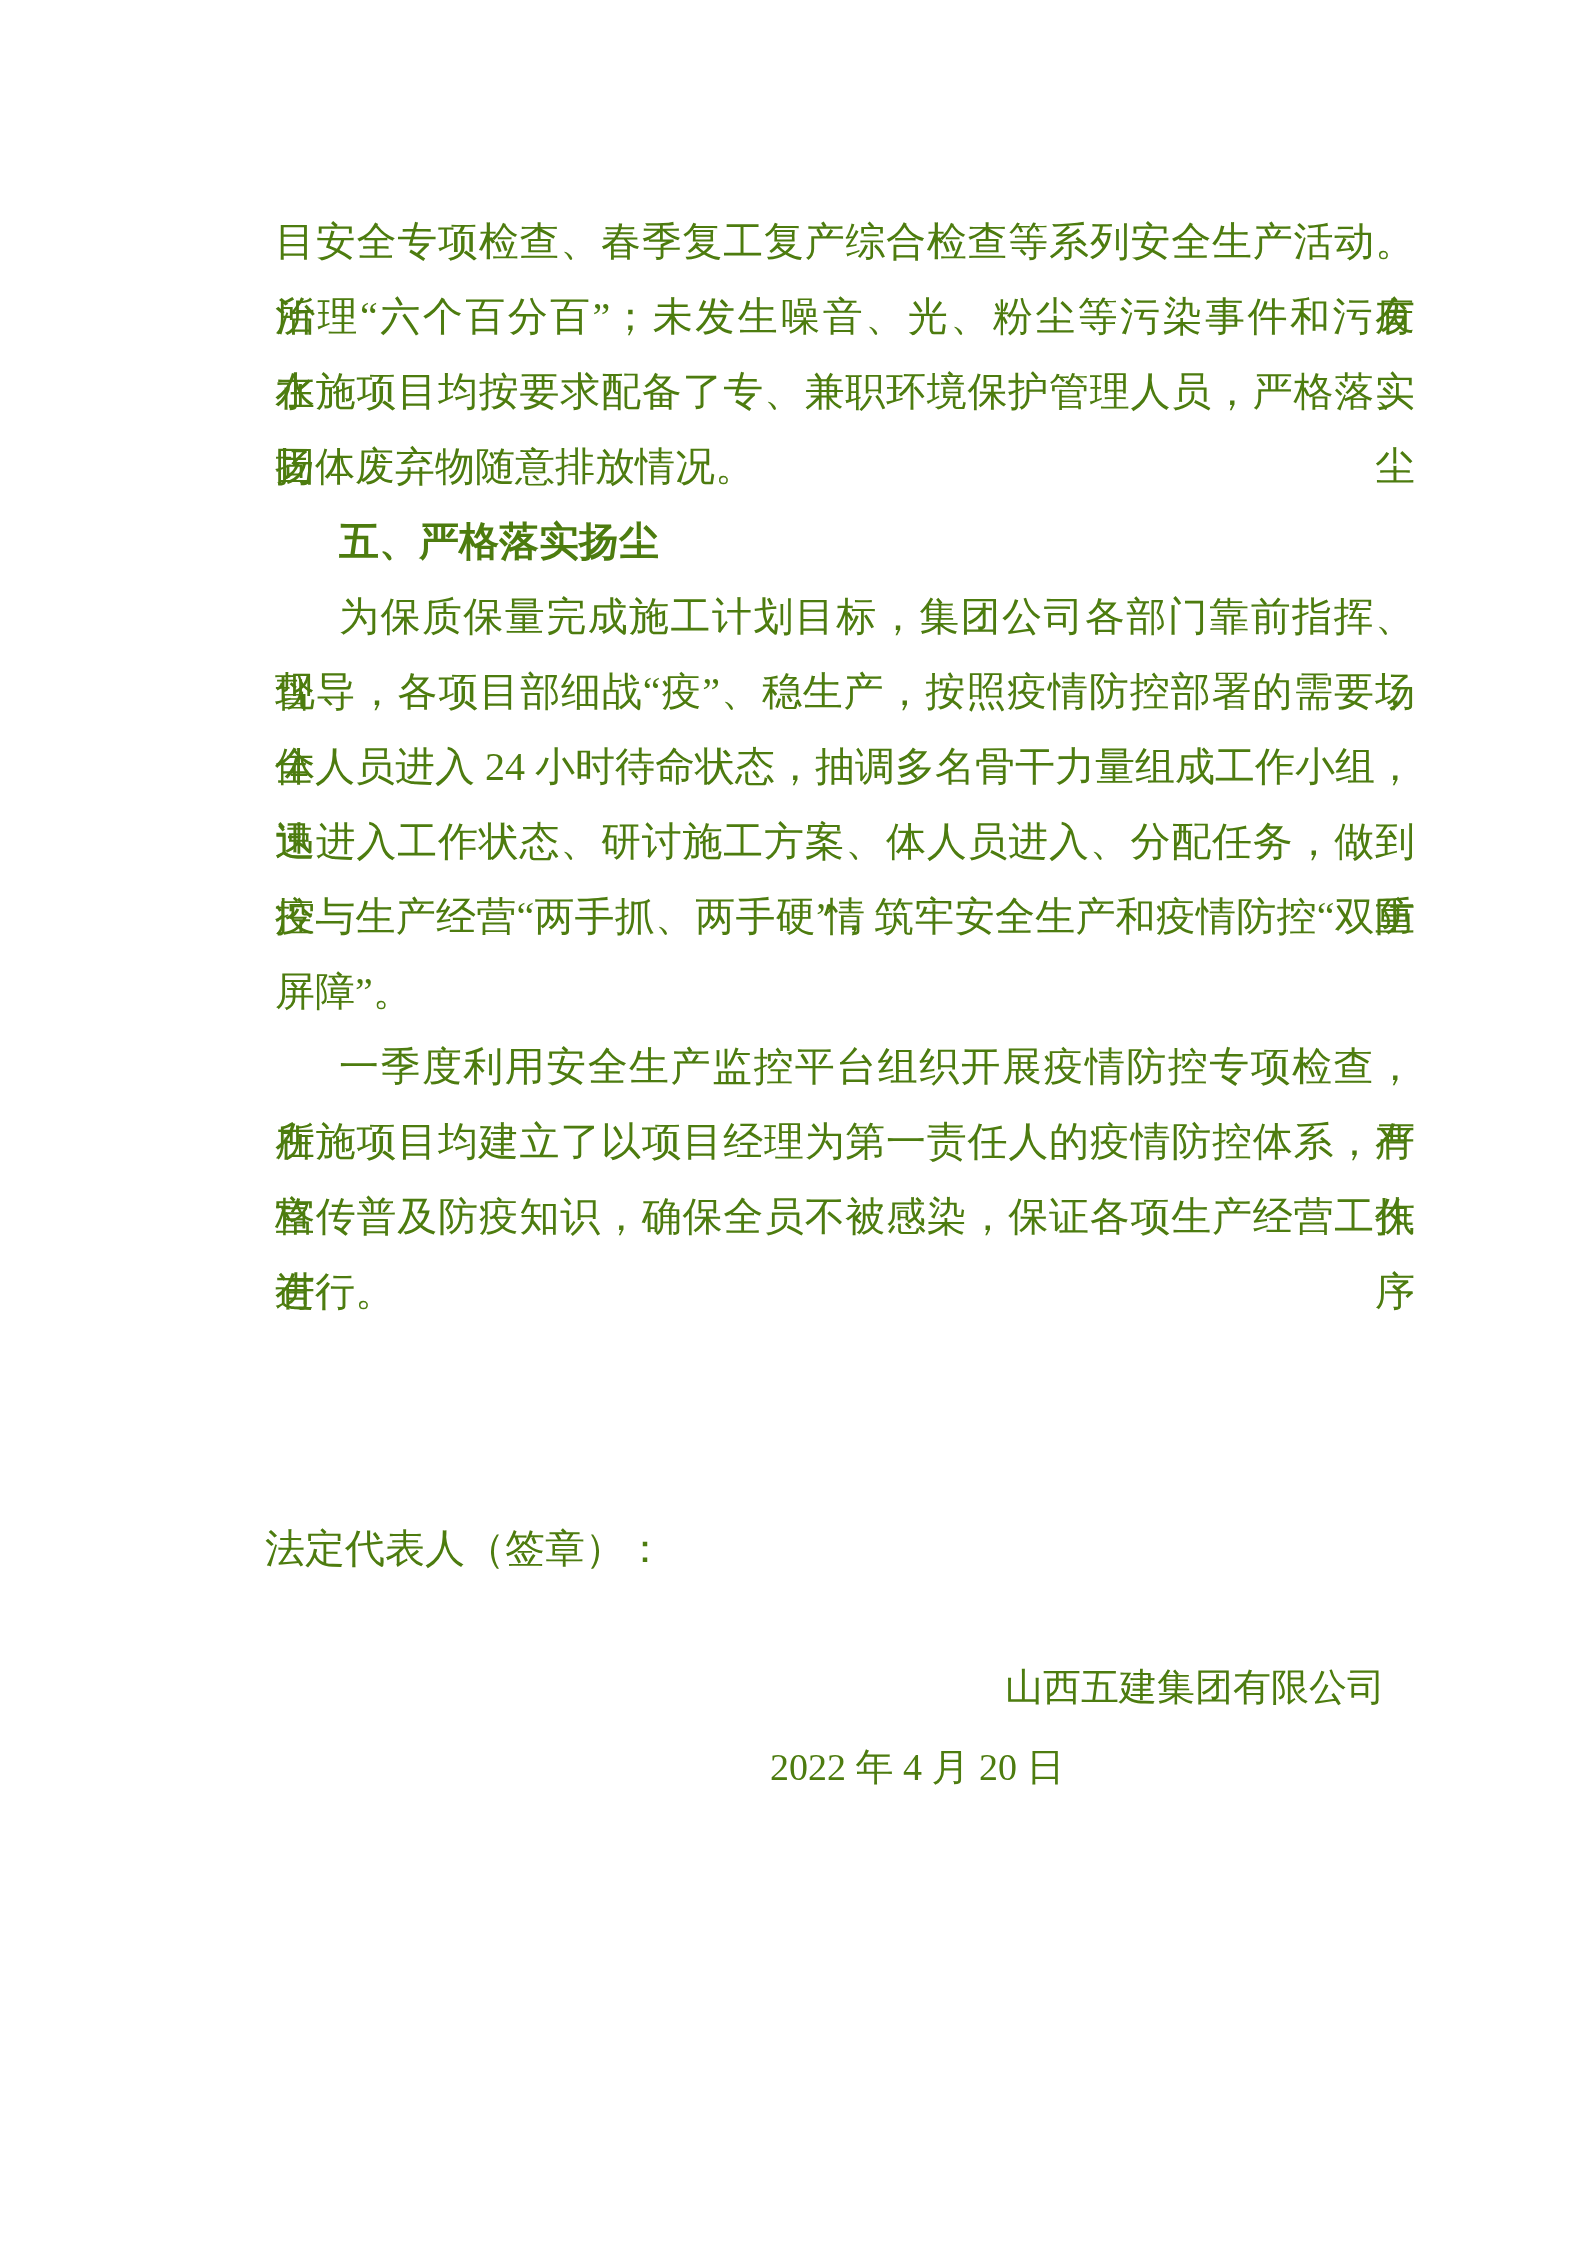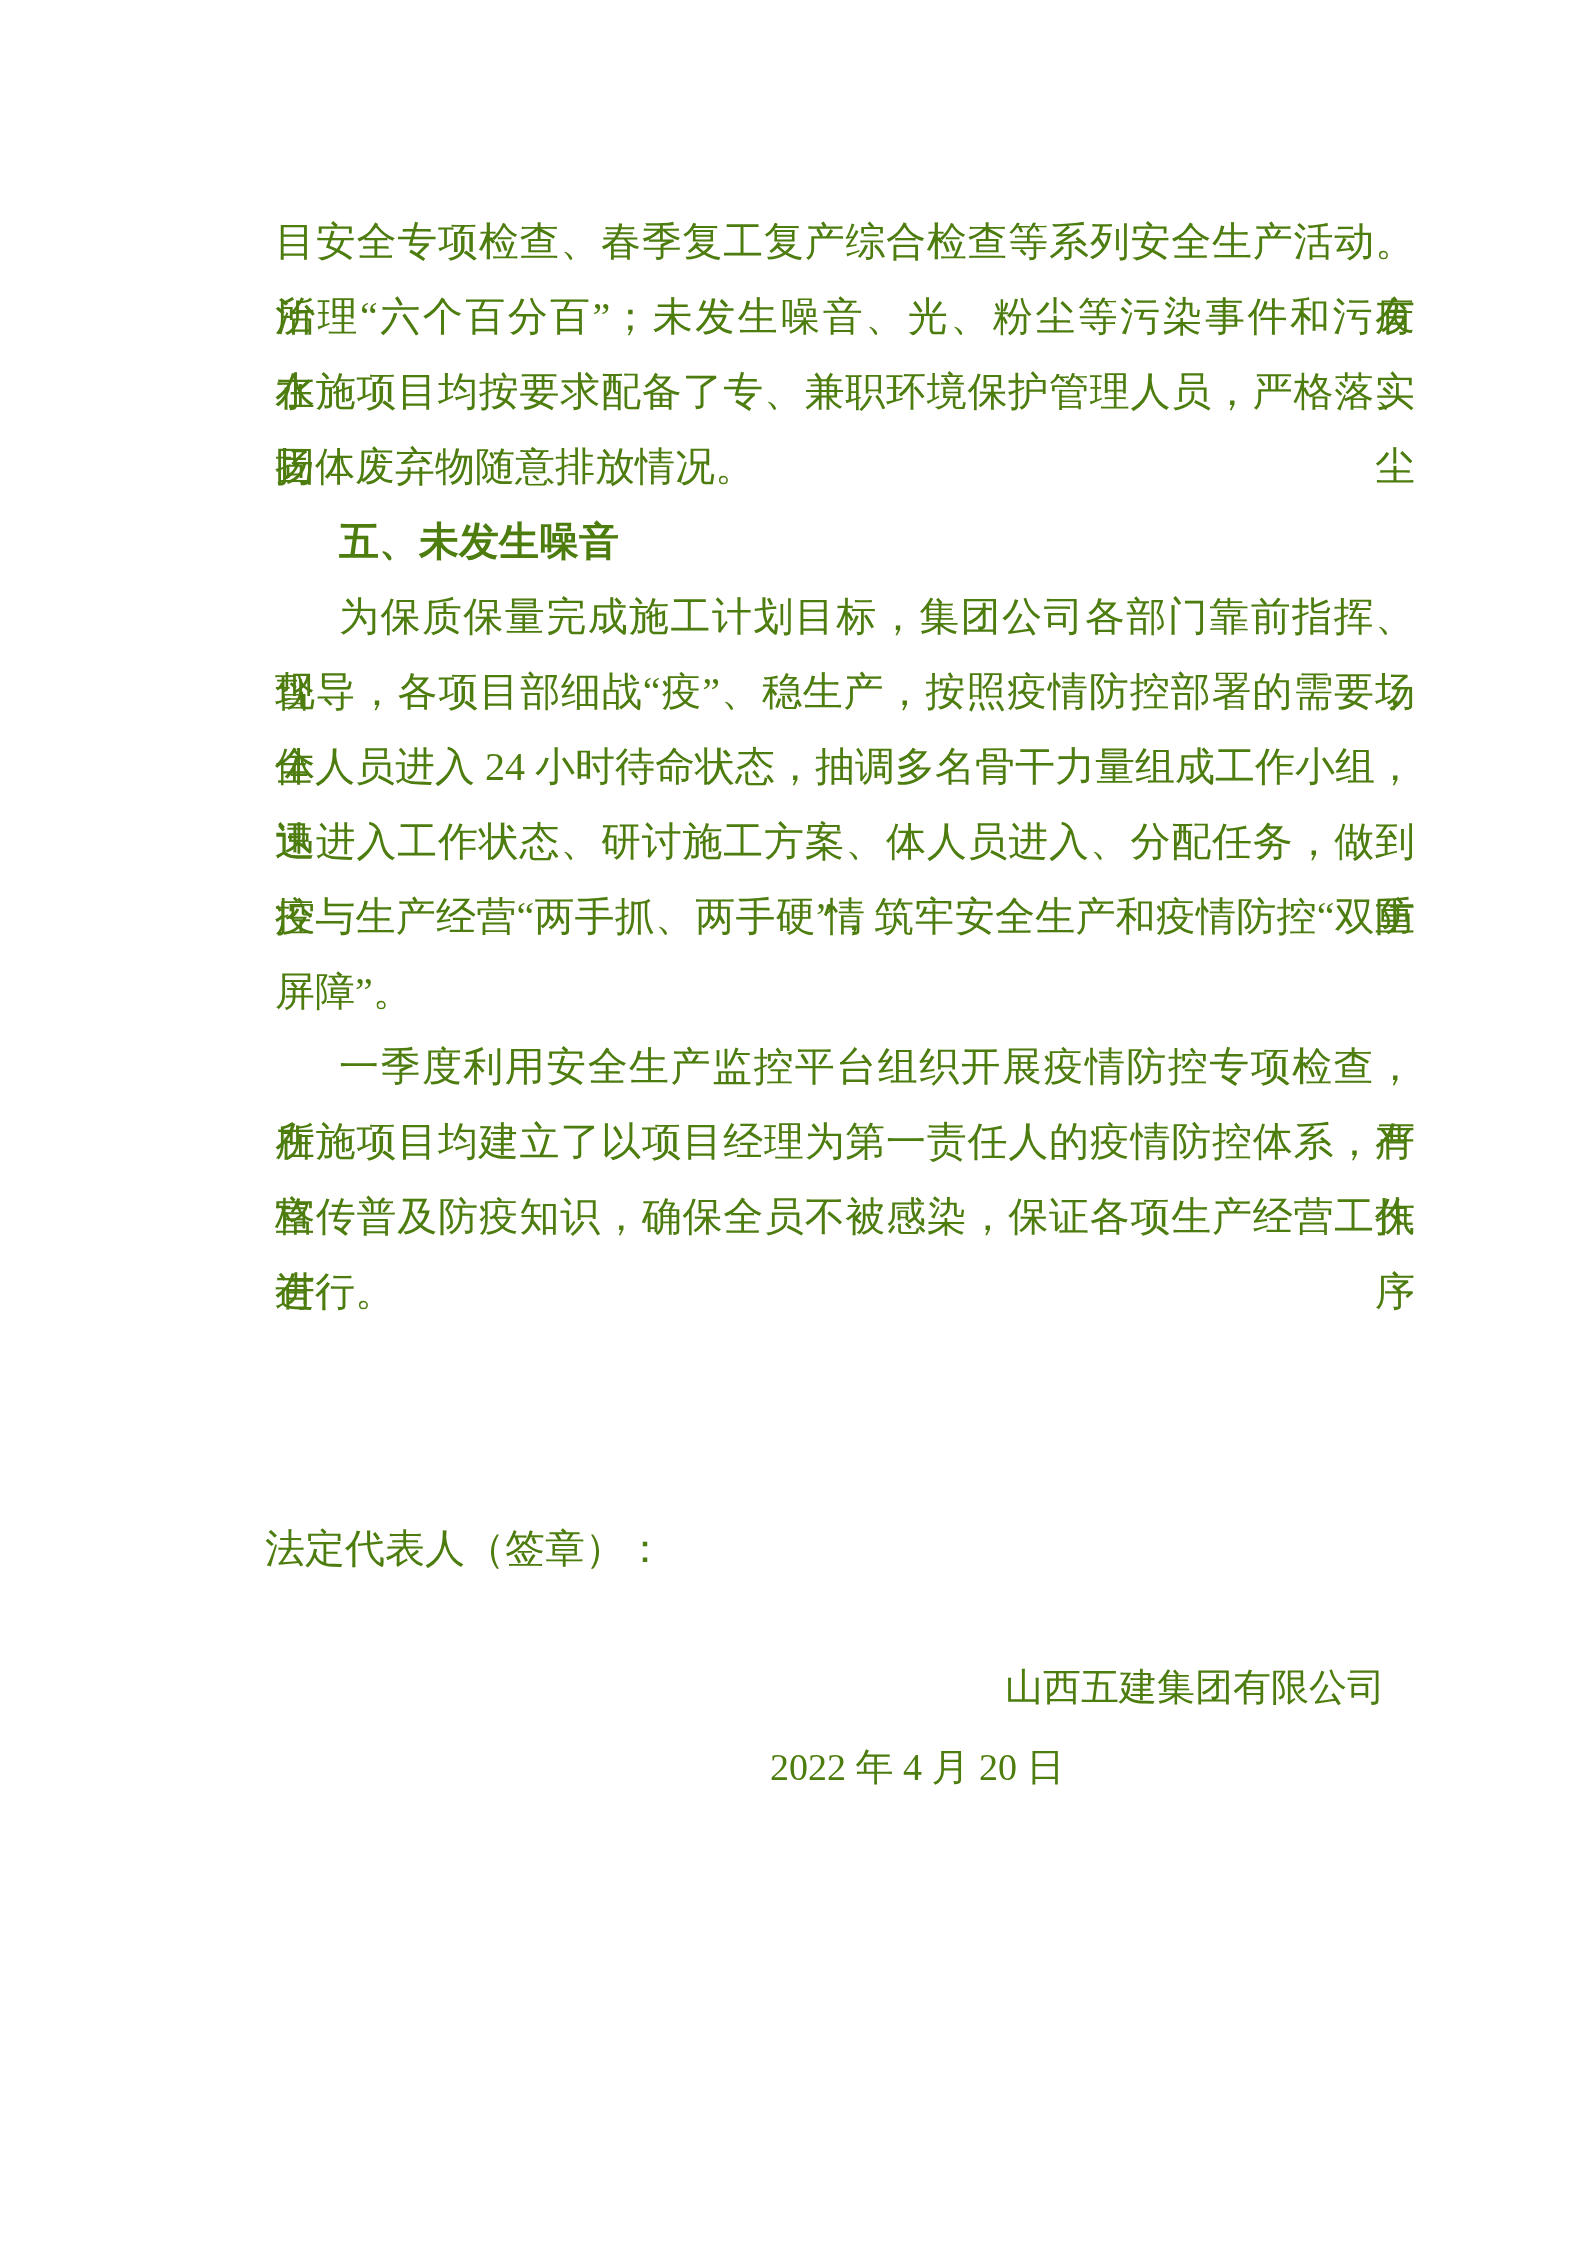--- a/index.html
+++ b/index.html
@@ -61,21 +61,21 @@
 </head>
 <body>
 
 <div class="page">
 
   <div class="body-text">
     <div class="line j">目安全专项检查、春季复工复产综合检查等系列安全生产活动。所有</div>
     <div class="line j">治理“六个百分百”；未发生噪音、光、粉尘等污染事件和污废水、</div>
     <div class="line j">在施项目均按要求配备了专、兼职环境保护管理人员，严格落实扬尘</div>
     <div class="line">固体废弃物随意排放情况。</div>
-    <div class="line indent bold">五、未发生噪音</div>
+    <div class="line indent bold">五、严格落实扬尘</div>
     <div class="line j indent">为保质保量完成施工计划目标，集团公司各部门靠前指挥、现场</div>
     <div class="line j">督导，各项目部细战“疫”、稳生产，按照疫情防控部署的需要，全</div>
     <div class="line j">体人员进入 24 小时待命状态，抽调多名骨干力量组成工作小组，迅</div>
     <div class="line j">速进入工作状态、研讨施工方案、体人员进入、分配任务，做到疫情防</div>
     <div class="line j">控与生产经营“两手抓、两手硬”，筑牢安全生产和疫情防控“双重</div>
     <div class="line">屏障”。</div>
     <div class="line j indent">一季度利用安全生产监控平台组织开展疫情防控专项检查，所有</div>
     <div class="line j">在施项目均建立了以项目经理为第一责任人的疫情防控体系，严格执</div>
     <div class="line j">宣传普及防疫知识，确保全员不被感染，保证各项生产经营工作有序</div>
     <div class="line">进行。</div>

